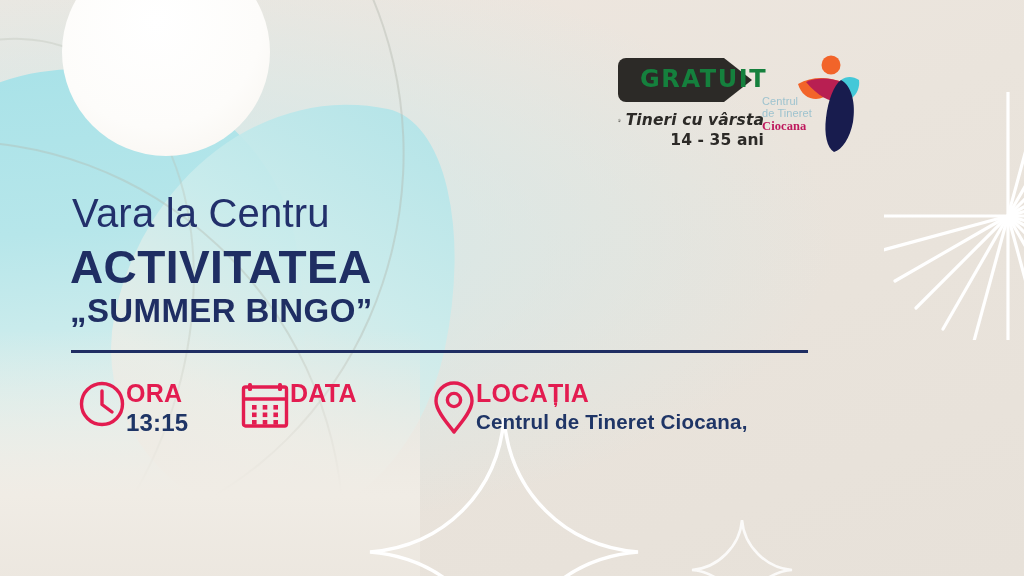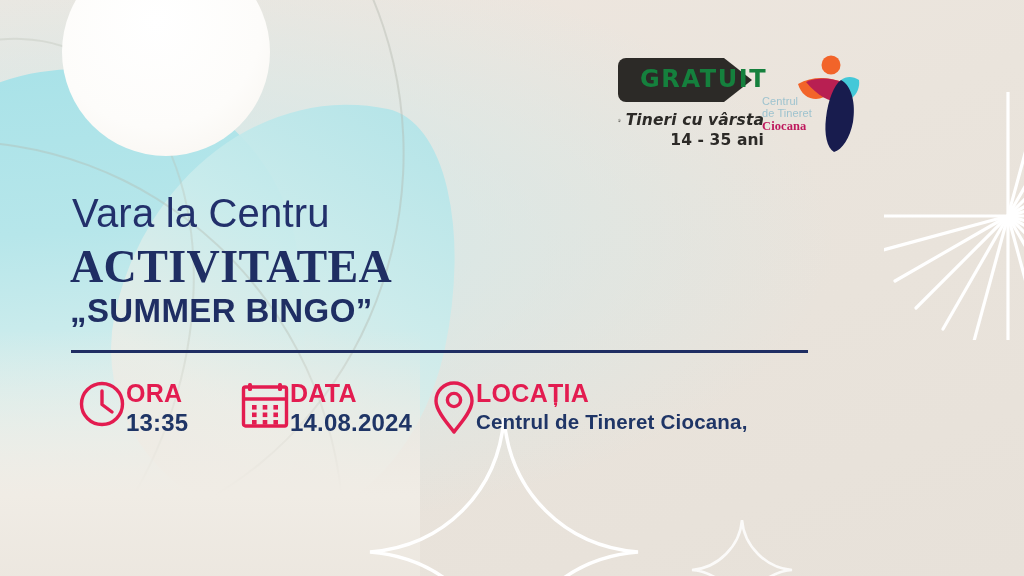--- a/index.html
+++ b/index.html
@@ -196,21 +196,20 @@
     font-family: "Liberation Sans", sans-serif;
   }
   .title1 {
     position: absolute;
     left: 70px;
     top: 240px;
     font-size: 46px;
     font-weight: 700;
     color: #1F2E63;
     letter-spacing: .4px;
-    font-family: Liberation Serif, serif;
   }
   .title2 {
     position: absolute;
     left: 70px;
     top: 292px;
     font-size: 33px;
     font-weight: 700;
     color: #1F2E63;
     letter-spacing: .4px;
   }
@@ -352,21 +351,21 @@
 
     <div class="info-item ora">
       <span class="info-icon">
         <svg width="48" height="48" viewBox="0 0 48 48">
           <circle cx="24" cy="24" r="20.5" fill="none" stroke="#E31C50" stroke-width="3.4"></circle>
           <path d="M24 11 V24.5 L34 32" fill="none" stroke="#E31C50" stroke-width="3.4" stroke-linecap="round" stroke-linejoin="round"></path>
         </svg>
       </span>
       <div class="info-text">
         <div class="info-label">ORA</div>
-        <div class="info-value">13:35</div>
+        <div class="info-value">13:15</div>
       </div>
     </div>
 
     <div class="info-item data">
       <span class="info-icon">
         <svg width="50" height="50" viewBox="0 0 50 50">
           <rect x="8" y="3" width="4" height="8" rx="1.6" fill="#E31C50"></rect>
           <rect x="38" y="3" width="4" height="8" rx="1.6" fill="#E31C50"></rect>
           <rect x="3.5" y="7" width="43" height="39" rx="2" fill="none" stroke="#E31C50" stroke-width="3.4"></rect>
           <line x1="3.5" y1="19" x2="46.5" y2="19" stroke="#E31C50" stroke-width="3.4"></line>
@@ -378,21 +377,20 @@
             <rect x="22.7" y="32.5" width="4.6" height="4.6"></rect>
             <rect x="33.4" y="32.5" width="4.6" height="4.6"></rect>
             <rect x="12" y="40" width="4.6" height="4.6"></rect>
             <rect x="22.7" y="40" width="4.6" height="4.6"></rect>
             <rect x="33.4" y="40" width="4.6" height="4.6"></rect>
           </g>
         </svg>
       </span>
       <div class="info-text">
         <div class="info-label">DATA</div>
-        <div class="info-value">14.08.2024</div>
       </div>
     </div>
 
     <div class="info-item locatia">
       <span class="info-icon">
         <svg width="44" height="56" viewBox="0 0 44 56">
           <path d="M22 3 C32 3 40 11 40 21 C40 32 26 46 22 52 C18 46 4 32 4 21 C4 11 12 3 22 3 Z" fill="none" stroke="#E31C50" stroke-width="3.4" stroke-linejoin="round"></path>
           <circle cx="22" cy="20" r="6.6" fill="none" stroke="#E31C50" stroke-width="3.4"></circle>
         </svg>
       </span>

